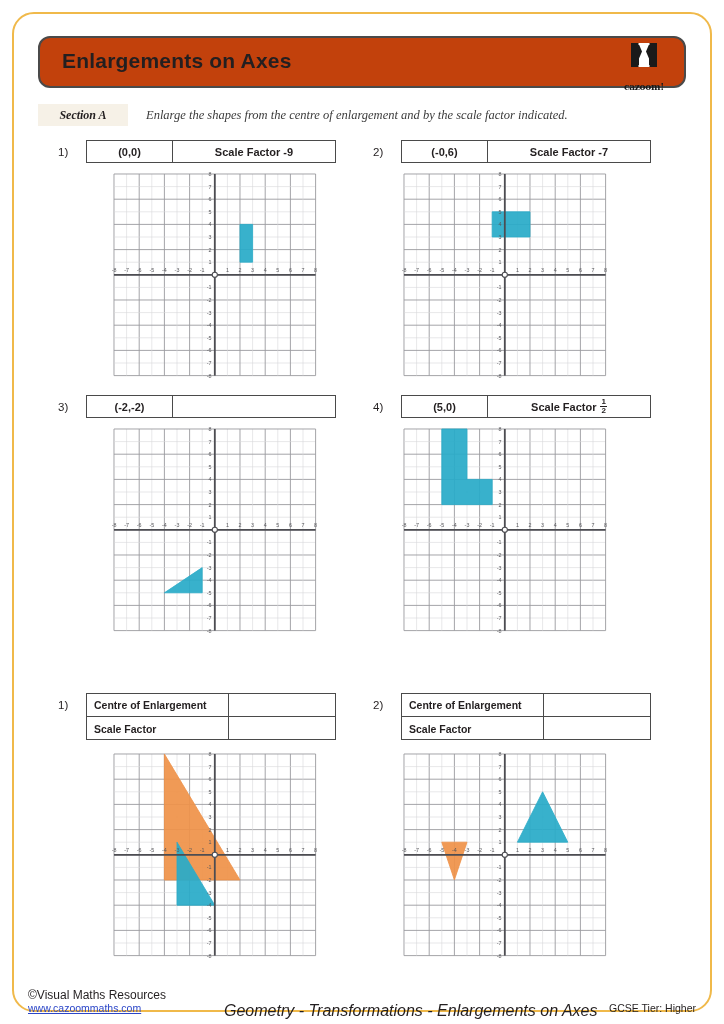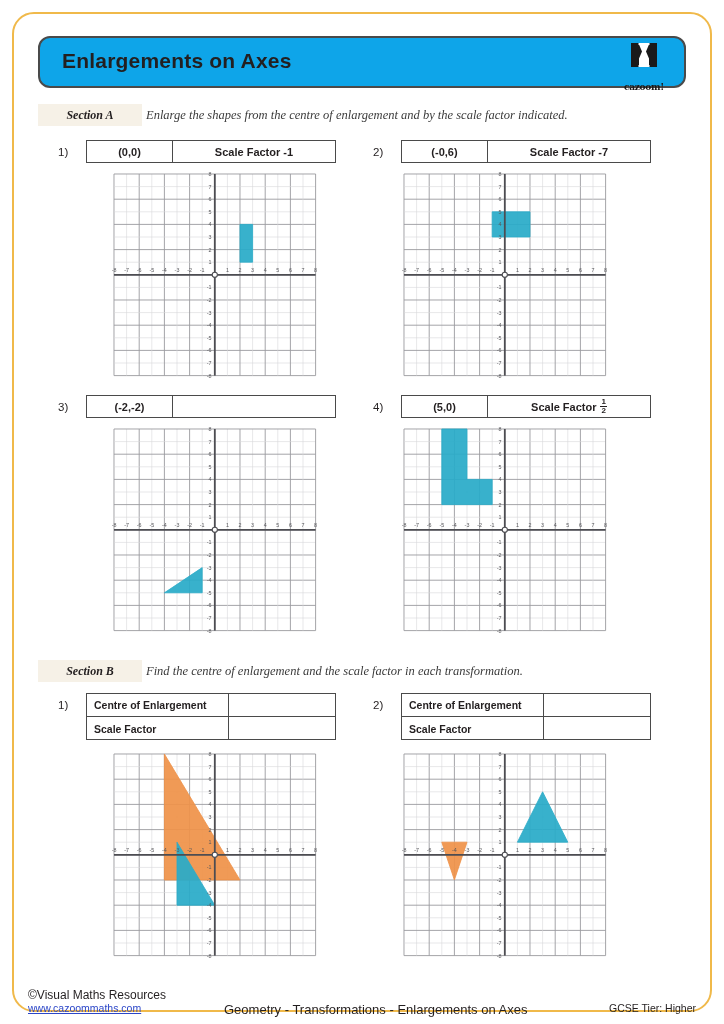--- a/index.html
+++ b/index.html
@@ -14,21 +14,21 @@
   
   #page-frame{
     position:absolute; left:12px; top:12px; width:700px; height:1000px;
     border:2px solid #f0b94a; border-radius:22px; background:#fff;
   }
   #content{ position:absolute; left:0; top:0; width:724px; height:1024px; }
 
   
   #title-bar{
     position:absolute; left:38px; top:36px; width:648px; height:52px;
-    border:2px solid #4a4a4a; border-radius:12px; background:#0ea5e9;
+    border:2px solid #4a4a4a; border-radius:12px; background:#c2410c;
   }
   #title-text{
     position:absolute; left:22px; top:11px;
     font-size:21px; font-weight:bold; color:#231f20; letter-spacing:0.2px;
   }
   #logo{
     position:absolute; right:12px; top:5px; width:56px; height:42px;
     display:flex; flex-direction:column; align-items:center; justify-content:flex-start;
   }
   #logo-mark{
@@ -37,21 +37,21 @@
   }
   #logo-mark svg{ display:block; }
   #logo-word{
     font-family:"DejaVu Serif", serif; font-weight:bold; font-size:9px;
     color:#1a1a1a; margin-top:15px; letter-spacing:-0.3px;
   }
 
   
   .section-row{ position:absolute; left:38px; width:648px; height:22px; }
   .section-tag{
-    position:absolute; left:0; top:0; width:104px; height:22px;
+    position:absolute; left:0; top:0; width:90px; height:22px;
     background:#f6f1e7; display:flex; align-items:center; justify-content:center;
     font-family:"Liberation Serif", serif; font-weight:bold; font-style:italic;
     font-size:12px; color:#231f20;
   }
   .section-desc{
     position:absolute; left:108px; top:0; height:22px;
     display:flex; align-items:center;
     font-family:"Liberation Serif", serif; font-style:italic;
     font-size:12.5px; color:#3a3a3a;
   }
@@ -93,21 +93,21 @@
   .anstable .avalue{ flex:1; }
 
   
   .grid-wrap{ position:absolute; }
   .grid-wrap svg{ display:block; }
 
   
   #footer{ position:absolute; left:28px; top:988px; width:668px; height:30px; }
   #f-copy{ position:absolute; left:0; top:0; font-size:12px; color:#231f20; }
   #f-link{ position:absolute; left:0; top:14px; font-size:10.5px; color:#2b46c8; text-decoration:underline; }
-  #f-mid{ position:absolute; left:196px; top:14px; font-size:13px; color:#231f20; }
+  #f-mid{ position:absolute; left:196px; top:14px; font-size:16px; color:#231f20;font-style:italic; }
   #f-right{ position:absolute; right:0; top:14px; font-size:10.5px; color:#231f20; }
 </style>
 </head>
 <body>
 
 <div id="page-frame"></div>
 
 <div id="content">
 
   <div id="title-bar">
@@ -125,21 +125,21 @@
   </div>
 
   <div class="section-row" style="top:104px">
     <div class="section-tag">Section A</div>
     <div class="section-desc">Enlarge the shapes from the centre of enlargement and by the scale factor indicated.</div>
   </div>
 
   <div class="qnum" style="left:58px; top:146px">1)</div>
   <div class="qhead" style="left:86px; top:140px; width:250px">
     <div class="cellA">(0,0)</div>
-    <div class="cellB">Scale Factor -1</div>
+    <div class="cellB">Scale Factor -9</div>
   </div>
   <div class="grid-wrap" id="wrap-a1" style="left:112px; top:172px">
       <svg width="205.6" height="205.6" viewBox="0 0 205.6 205.6">
         <rect x="0" y="0" width="205.6" height="205.6" fill="#ffffff"></rect>
         <line x1="2" y1="203.6" x2="2" y2="2" stroke="#9a9a9e" stroke-width="0.9"></line>
         <line x1="2" y1="203.6" x2="203.6" y2="203.6" stroke="#9a9a9e" stroke-width="0.9"></line>
         <line x1="14.6" y1="203.6" x2="14.6" y2="2" stroke="#d6d6da" stroke-width="0.6"></line>
         <line x1="2" y1="191" x2="203.6" y2="191" stroke="#d6d6da" stroke-width="0.6"></line>
         <line x1="27.2" y1="203.6" x2="27.2" y2="2" stroke="#9a9a9e" stroke-width="0.9"></line>
         <line x1="2" y1="178.4" x2="203.6" y2="178.4" stroke="#9a9a9e" stroke-width="0.9"></line>
@@ -451,24 +451,20 @@
         <text x="99.6" y="79.6" text-anchor="end" font-size="5.4" fill="#58585c" font-family="&quot;Liberation Sans&quot;, sans-serif">2</text>
         <text x="99.6" y="67" text-anchor="end" font-size="5.4" fill="#58585c" font-family="&quot;Liberation Sans&quot;, sans-serif">3</text>
         <text x="99.6" y="54.4" text-anchor="end" font-size="5.4" fill="#58585c" font-family="&quot;Liberation Sans&quot;, sans-serif">4</text>
         <text x="99.6" y="41.8" text-anchor="end" font-size="5.4" fill="#58585c" font-family="&quot;Liberation Sans&quot;, sans-serif">5</text>
         <text x="99.6" y="29.2" text-anchor="end" font-size="5.4" fill="#58585c" font-family="&quot;Liberation Sans&quot;, sans-serif">6</text>
         <text x="99.6" y="16.6" text-anchor="end" font-size="5.4" fill="#58585c" font-family="&quot;Liberation Sans&quot;, sans-serif">7</text>
         <text x="99.6" y="4" text-anchor="end" font-size="5.4" fill="#58585c" font-family="&quot;Liberation Sans&quot;, sans-serif">8</text>
       </svg>
     </div>
 
-  <div class="section-row" style="top:660px">
-    <div class="section-tag">Section B</div>
-    <div class="section-desc">Find the centre of enlargement and the scale factor in each transformation.</div>
-  </div>
 
   <div class="qnum" style="left:58px; top:699px">1)</div>
   <div class="anstable" style="left:86px; top:693px; width:250px; height:47px">
     <div class="arow">
       <div class="alabel">Centre of  Enlargement</div>
       <div class="avalue"></div>
     </div>
     <div class="arow">
       <div class="alabel">Scale Factor</div>
       <div class="avalue"></div>

